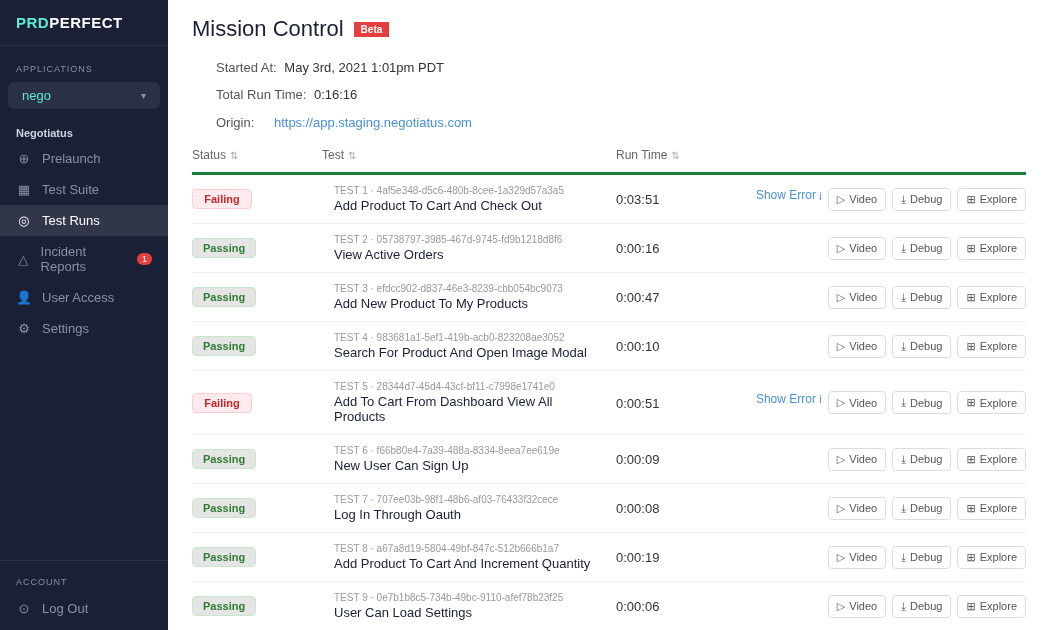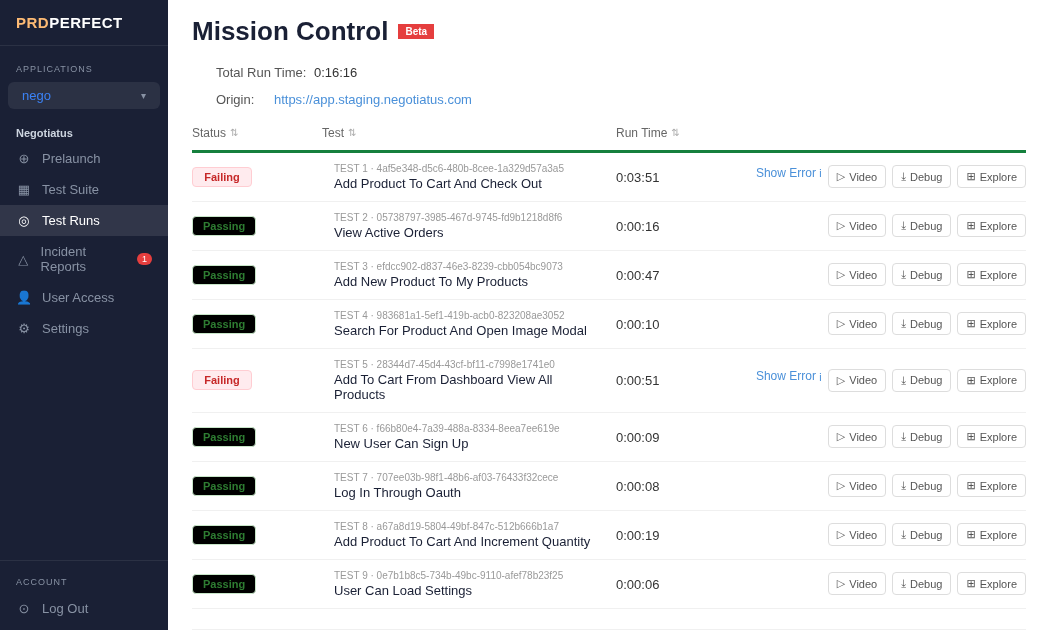--- a/index.html
+++ b/index.html
@@ -2,52 +2,52 @@
 <html><head>
   <meta charset="utf-8">
   <style>
     * { box-sizing: border-box; margin: 0; padding: 0; }
     body { font-family: -apple-system, BlinkMacSystemFont, 'Segoe UI', sans-serif; display: flex; height: 630px; width: 1050px; overflow: hidden; background: #f5f5f5; }
 
     
     .sidebar { width: 168px; min-width: 168px; background: #1a2035; color: #fff; display: flex; flex-direction: column; height: 630px; }
     .sidebar-logo { padding: 14px 16px; display: flex; align-items: center; gap: 6px; border-bottom: 1px solid rgba(255,255,255,0.08); }
     .logo-text { font-size: 15px; font-weight: 700; color: #fff; letter-spacing: 0.5px; }
-    .logo-pp { color: #fdba74; }
+    .logo-pp { color: #5eead4; }
     .sidebar-section-label { font-size: 9px; color: #8892a4; text-transform: uppercase; letter-spacing: 1px; padding: 18px 16px 6px; }
     .sidebar-app-item { display: flex; align-items: center; justify-content: space-between; padding: 6px 14px; margin: 2px 8px; background: rgba(255,255,255,0.08); border-radius: 6px; }
-    .sidebar-app-label { font-size: 13px; color: #3b82f6; }
+    .sidebar-app-label { font-size: 13px; color: #5eead4; }
     .sidebar-nav { display: flex; flex-direction: column; margin-top: 8px; }
     .sidebar-nav-section { font-size: 11px; font-weight: 600; color: #cdd5e0; padding: 8px 16px 4px; }
     .nav-item { display: flex; align-items: center; gap: 10px; padding: 8px 16px; font-size: 13px; color: #8892a4; cursor: pointer; position: relative; }
     .nav-item.active { background: rgba(255,255,255,0.1); color: #fff; border-radius: 0; }
     .nav-item .nav-icon { font-size: 13px; width: 16px; text-align: center; }
     .nav-badge { background: #e53e3e; color: #fff; border-radius: 10px; font-size: 9px; padding: 1px 5px; margin-left: auto; }
     .sidebar-account { margin-top: auto; border-top: 1px solid rgba(255,255,255,0.08); padding: 6px 0; }
     .sidebar-account .sidebar-section-label { padding-top: 10px; }
 
     
     .main { flex: 1; display: flex; flex-direction: column; background: #fff; overflow: hidden; }
     .page-title-row { display: flex; align-items: center; gap: 10px; margin-bottom: 14px; }
-    .page-title { font-size: 26px; font-weight: 700; color: #1a2035; }
+    .page-title { font-size: 22px; font-weight: 400; color: #1a2035; }
     .beta-badge { background: #e53e3e; color: #fff; font-size: 10px; font-weight: 600; padding: 2px 7px; border-radius: 0; }
     .meta-info { font-size: 13px; color: #333; padding: 0 24px; margin-top: 12px; line-height: 1.8; }
     .meta-row { margin-bottom: 4px; }
     .meta-label { color: #555; }
     .meta-link { color: #4a90d9; text-decoration: none; padding-left: 12px; }
 
     
     .content-area { flex: 1; overflow-y: auto; padding: 0 24px; }
     .table-header { display: grid; grid-template-columns: 130px 1fr 130px 280px; align-items: center; padding: 10px 0; border-bottom: 3px solid #15803d; }
     .col-header { font-size: 12px; color: #666; font-weight: 500; display: flex; align-items: center; gap: 4px; }
     .sort-icon { color: #aaa; font-size: 10px; }
 
     .test-row { display: grid; grid-template-columns: 130px 1fr 130px 280px; align-items: center; padding: 10px 0; border-bottom: 1px solid #f0f0f0; }
     .status-badge { padding: 3px 10px; border-radius: 4px; font-size: 11px; font-weight: 600; text-align: center; display: inline-block; min-width: 60px; }
-    .status-passing { background: #000000; color: #2e7d32; border: 1px solid #c8e6c9; }
+    .status-passing { background: #e5e5e5; color: #2e7d32; border: 1px solid #c8e6c9; }
     .status-failing { background: #ffebee; color: #c62828; border: 1px solid #ffcdd2; }
 
     .test-info { padding: 0 12px; }
     .test-id { font-size: 10px; color: #999; margin-bottom: 2px; }
     .test-name { font-size: 13px; color: #1a2035; font-weight: 500; }
     .run-time { font-size: 13px; color: #333; }
     .show-error { color: #4a90d9; font-size: 12px; display: flex; align-items: center; gap: 3px; }
     .actions { display: flex; gap: 6px; align-items: flex-start; justify-content: flex-end; }
     .action-btn { display: flex; align-items: center; gap: 4px; font-size: 11px; color: #555; border: 1px solid #ddd; border-radius: 4px; padding: 4px 8px; cursor: pointer; background: #fff; }
   </style>
@@ -108,20 +108,24 @@
 </div>
 
 <div class="main">
   <div style="padding: 16px 24px 0;">
     <div class="page-title-row">
       <span class="page-title">Mission Control</span>
       <span class="beta-badge">Beta</span>
     </div>
     <div class="meta-info">
       <div class="meta-row">
+        <span class="meta-label">Started At:</span>
+        <span style="margin-left:4px;">May 3rd, 2021 1:01pm PDT</span>
+      </div>
+      <div class="meta-row">
         <span class="meta-label">Total Run Time:</span>
         <span style="margin-left:4px;">0:16:16</span>
       </div>
       <div class="meta-row">
         <span class="meta-label">Origin:</span>
         <a class="meta-link" style="margin-left:4px;">https://app.staging.negotiatus.com</a>
       </div>
     </div>
   </div>
 

